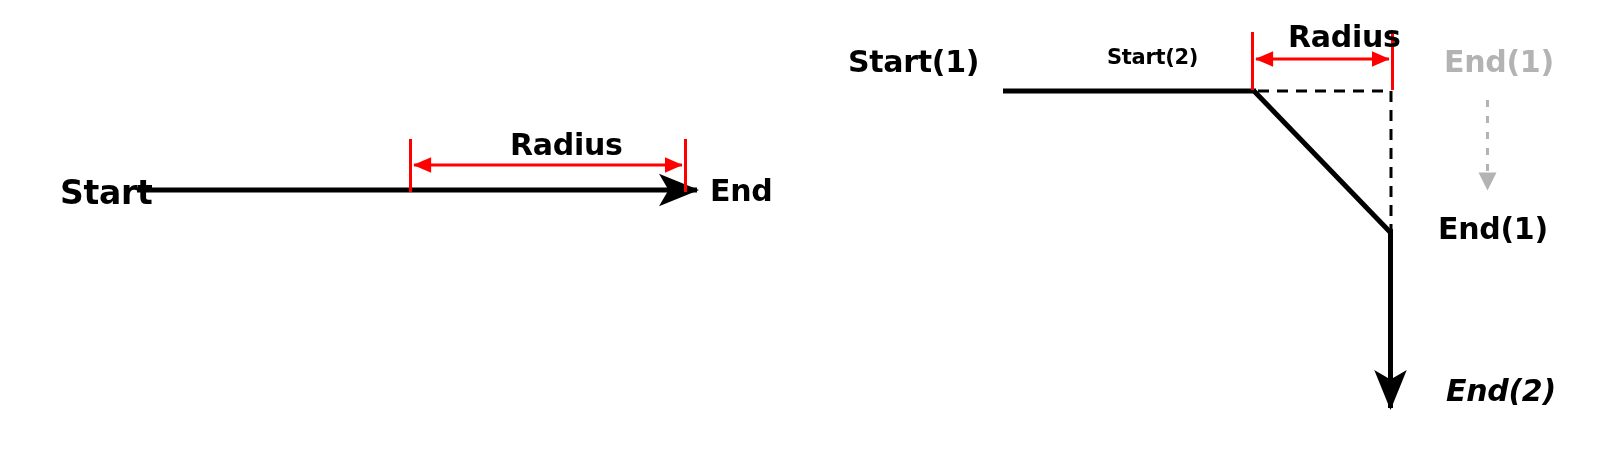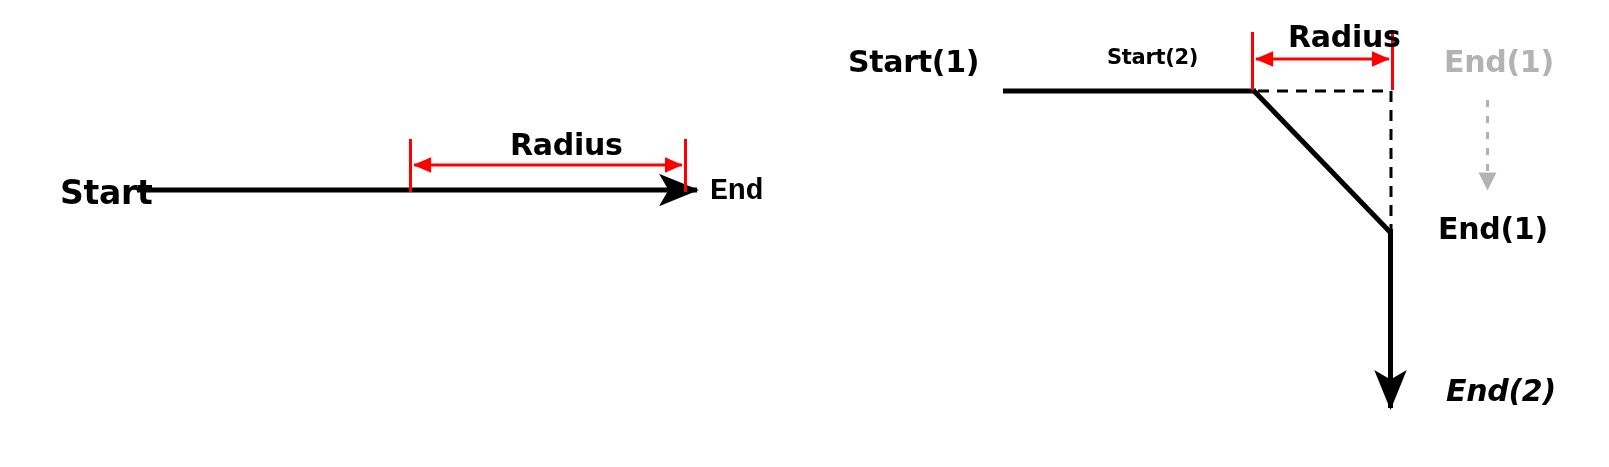--- a/index.html
+++ b/index.html
@@ -33,21 +33,21 @@
     font-weight: bold;
     color: #000000;
     white-space: nowrap;
     line-height: 1;
     letter-spacing: -0.3px;
   }
   .lbl-ghost { color: #b3b3b3; }
 
   
   #label-start      { left: 60px;  top: 176px; font-size: 33px; }
-  #label-end        { left: 710px; top: 176px; font-size: 30px; font-family: Liberation Mono, monospace; }
+  #label-end        { left: 710px; top: 176px; font-size: 30px; }
   #label-distance   { left: 360px; top: 214px; font-size: 30px; }
   #label-radius-left{ left: 510px; top: 130px; font-size: 30px; }
 
   
   #label-start1     { left: 848px;  top: 47px;  font-size: 30px; }
   #label-start2     { left: 1098px; top: 47px;  font-size: 21px; margin-left: 9px; }
   #label-end1-ghost { left: 1444px; top: 47px;  font-size: 30px; }
   #label-radius-right{left: 1288px; top: 22px;  font-size: 30px; }
   #label-end1       { left: 1438px; top: 214px; font-size: 30px; }
   #label-end2       { left: 1446px; top: 376px; font-size: 30px; font-style: italic; }

